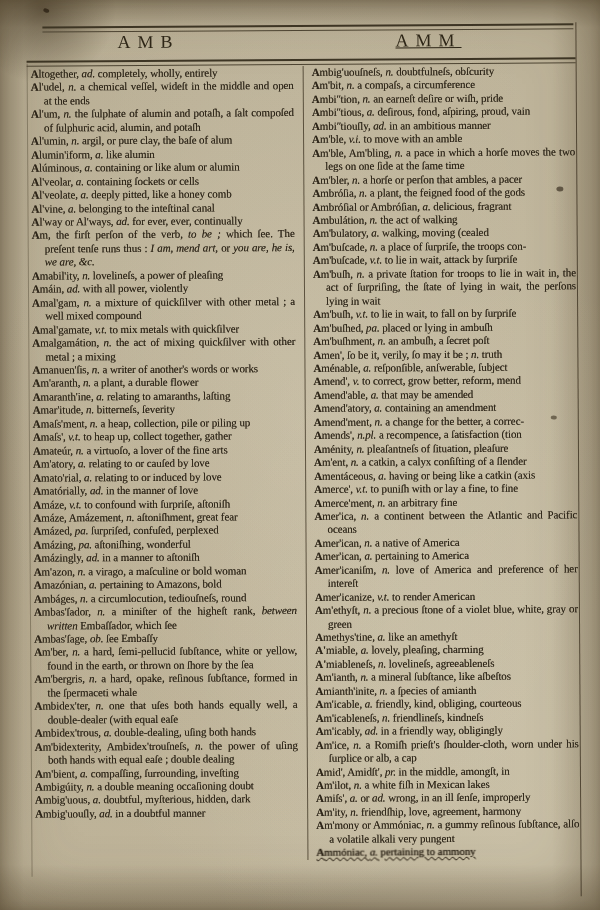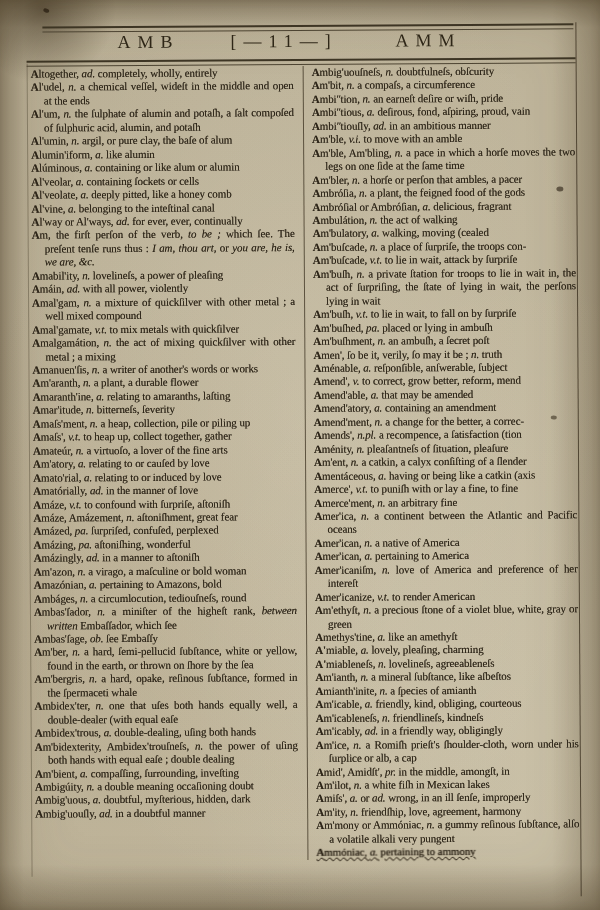--- a/index.html
+++ b/index.html
@@ -25,21 +25,21 @@
   .content{position:absolute;inset:0;transform:rotate(-0.35deg);}
   .double-rule{position:absolute;height:3px;border-top:2px solid #3d3524;border-bottom:1px solid #4d4432;}
   .rule-top{top:25px;left:45px;right:24px;}
   .rule-mid{top:59px;left:29px;right:22px;}
   .edge-right{position:absolute;top:24px;bottom:12px;right:21px;width:1.5px;background:rgba(52,42,25,0.75);}
   .edge-left{position:absolute;top:62px;bottom:35px;left:29px;width:1px;background:rgba(52,42,25,0.35);}
   .header{position:absolute;top:31px;left:0;right:0;height:24px;font-size:18px;}
   .header span{position:absolute;letter-spacing:7px;font-weight:normal;color:#2e2617;}
   .guide-left{left:120px;}
   .page-no{left:233px;letter-spacing:2px;}
-  .guide-right{left:398px;}
+  .guide-right{left:398px;text-decoration:underline;}
   .columns{position:absolute;top:66px;left:33px;right:23px;display:flex;align-items:flex-start;}
   .col{box-sizing:border-box;width:50%;}
   .col-left{padding-right:9px;}
   .col-right{padding-left:8px;border-left:1.2px solid rgba(48,38,22,0.7);}
   .entry{
     margin:0;font-size:11px;line-height:13.45px;text-align:justify;
     padding-left:13px;text-indent:-13px;letter-spacing:-0.1px;
     text-shadow:0 0 0.5px rgba(45,37,24,0.65);
   }
   .entry::first-letter{font-weight:bold;}
@@ -57,42 +57,41 @@
 </head>
 <body>
 
 <div class="sheet">
   <div class="content">
 
     <div class="double-rule rule-top"></div>
 
     <div class="header">
       <span class="guide-left">AMB</span>
-      <span class="page-no">[—11—]</span>
       <span class="guide-right">AMM</span>
     </div>
 
     <div class="double-rule rule-mid"></div>
 
     <div class="edge-right"></div>
     <div class="edge-left"></div>
 
     <div class="columns">
       <div class="col col-left">
           <p class="entry">Altogether, <i>ad.</i> completely, wholly, entirely</p>
           <p class="entry">Al'udel, <i>n.</i> a chemical veſſel, wideſt in the middle and open at the ends</p>
           <p class="entry">Al'um, <i>n.</i> the ſulphate of alumin and potaſh, a ſalt compoſed of ſulphuric acid, alumin, and potaſh</p>
           <p class="entry">Al'umin, <i>n.</i> argil, or pure clay, the baſe of alum</p>
           <p class="entry">Alumin'iform, <i>a.</i> like alumin</p>
           <p class="entry">Alúminous, <i>a.</i> containing or like alum or alumin</p>
           <p class="entry">Al'veolar, <i>a.</i> containing ſockets or cells</p>
           <p class="entry">Al'veolate, <i>a.</i> deeply pitted, like a honey comb</p>
           <p class="entry">Al'vine, <i>a.</i> belonging to the inteſtinal canal</p>
           <p class="entry">Al'way or Al'ways, <i>ad.</i> for ever, ever, continually</p>
-          <p class="entry">Am, the firſt perſon of the verb, <i>to be ;</i> which ſee. The preſent tenſe runs thus : <i>I am, thou art,</i> or <i>you are, he is, we are, &amp;c.</i></p>
+          <p class="entry">Am, the firſt perſon of the verb, <i>to be ;</i> which ſee. The preſent tenſe runs thus : <i>I am, mend art,</i> or <i>you are, he is, we are, &amp;c.</i></p>
           <p class="entry">Amabil'ity, <i>n.</i> lovelineſs, a power of pleaſing</p>
           <p class="entry">Amáin, <i>ad.</i> with all power, violently</p>
           <p class="entry">Amal'gam, <i>n.</i> a mixture of quickſilver with other metal ; a well mixed compound</p>
           <p class="entry">Amal'gamate, <i>v.t.</i> to mix metals with quickſilver</p>
           <p class="entry">Amalgamátion, <i>n.</i> the act of mixing quickſilver with other metal ; a mixing</p>
           <p class="entry">Amanuen'ſis, <i>n.</i> a writer of another's words or works</p>
           <p class="entry">Am'aranth, <i>n.</i> a plant, a durable flower</p>
           <p class="entry">Amaranth'ine, <i>a.</i> relating to amaranths, laſting</p>
           <p class="entry">Amar'itude, <i>n.</i> bitterneſs, ſeverity</p>
           <p class="entry">Amaſs'ment, <i>n.</i> a heap, collection, pile or piling up</p>

